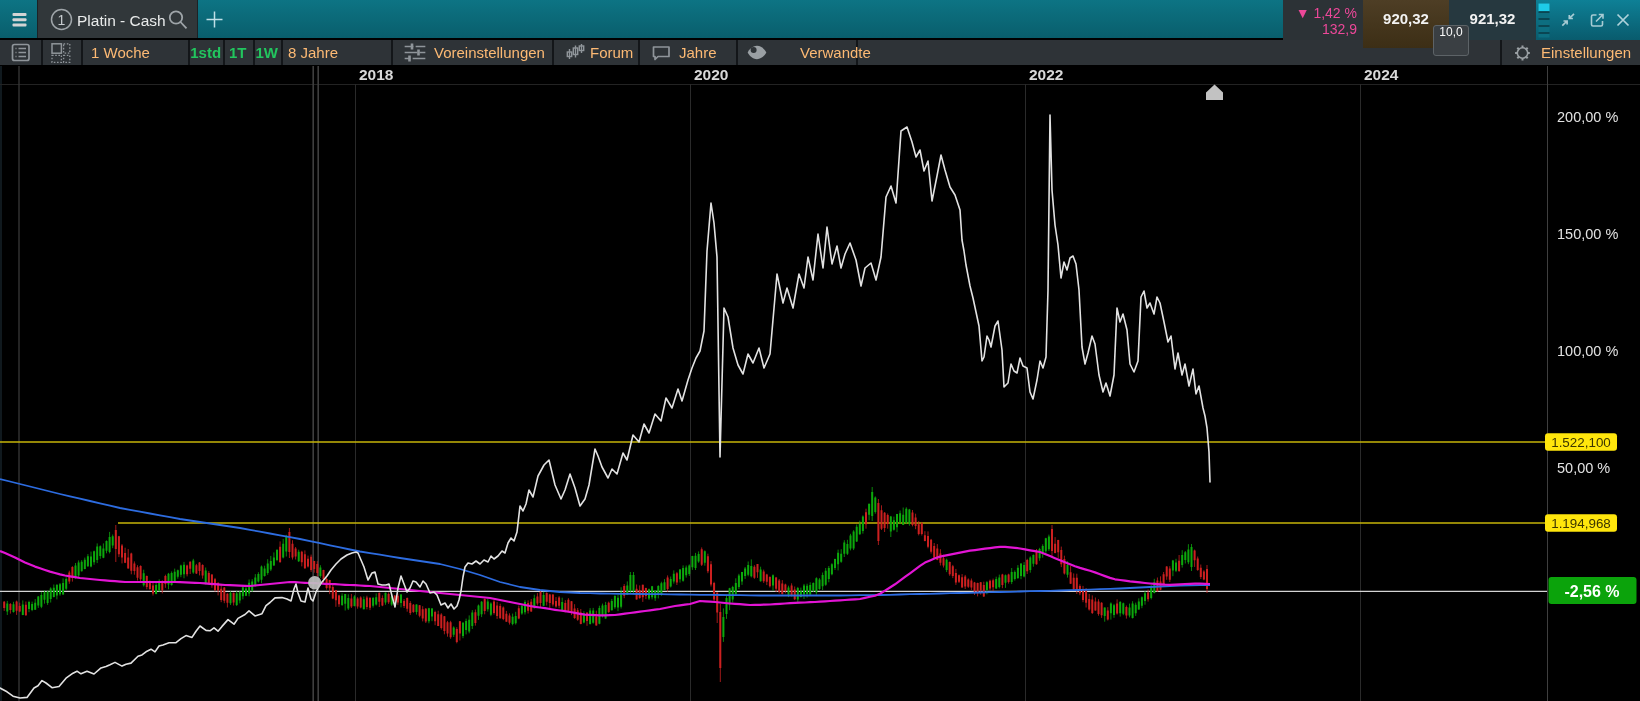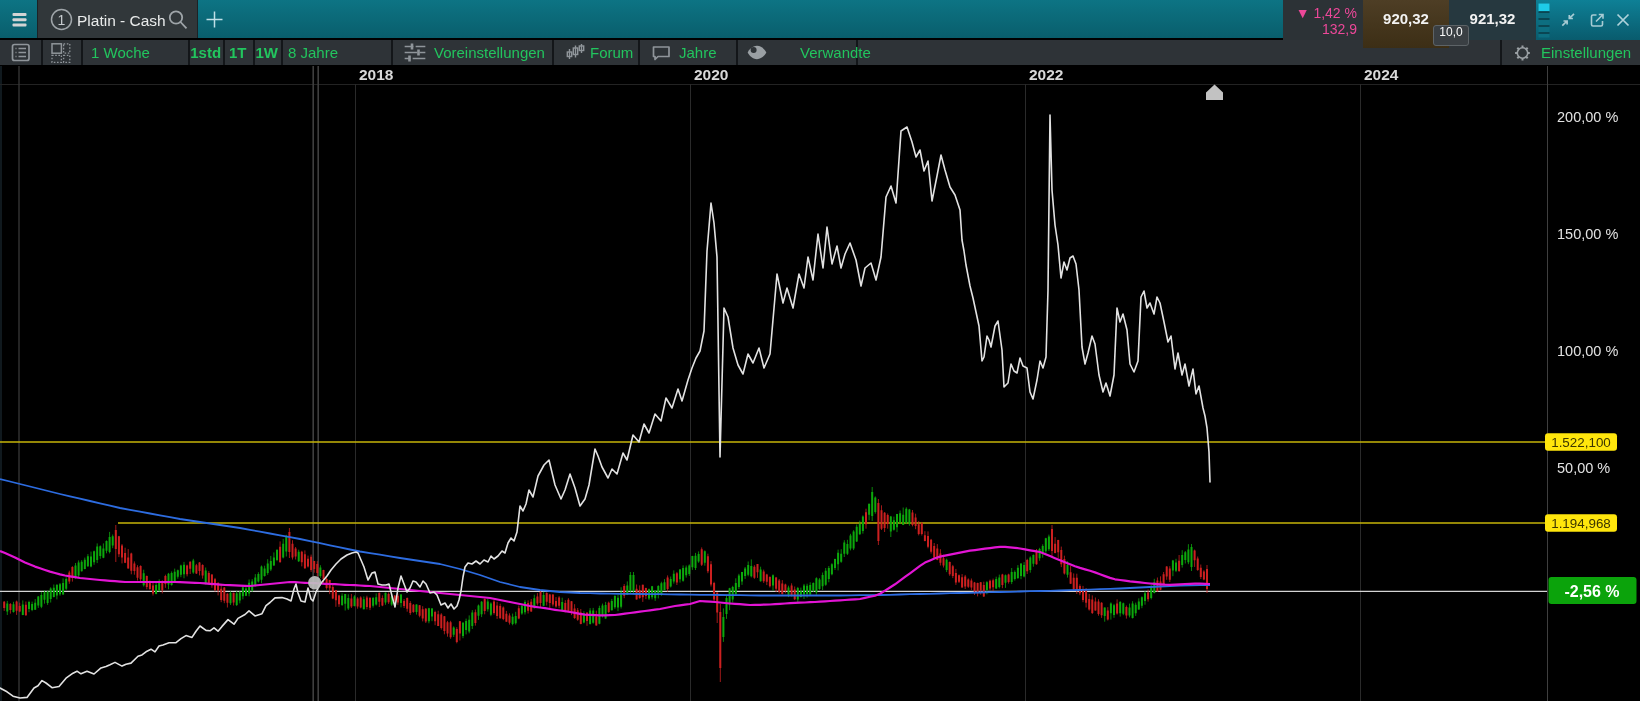--- a/index.html
+++ b/index.html
@@ -1,20 +1,20 @@
 <!DOCTYPE html>
 <html><head><meta charset="utf-8"><style>
 *{margin:0;padding:0;box-sizing:border-box}
 html,body{width:1640px;height:701px;overflow:hidden;background:#000;
 font-family:"Liberation Sans",sans-serif;position:relative}
 .abs{position:absolute}
 #topbar{left:0;top:0;width:1640px;height:38px;background:linear-gradient(180deg,#0d7484,#095e6c)}
 #toolbar{left:0;top:40px;width:1640px;height:25px;background:#2e3337}
 .sep{position:absolute;top:0;width:2px;height:25px;background:#131619}
-.tbtxt{position:absolute;top:0;height:25px;line-height:25px;font-size:15px;color:#22c55e;white-space:nowrap}
+.tbtxt{position:absolute;top:0;height:25px;line-height:25px;font-size:15px;color:#fdba74;white-space:nowrap}
 .yellow{color:#22c55e;font-weight:bold}
 </style></head>
 <body>
 <div class="abs" id="topbar"></div>
 <div class="abs" style="left:0;top:66px"><svg id="chart" width="1640" height="635" viewBox="0 66 1640 635">
 <rect x="0" y="66" width="1640" height="635" fill="#000"></rect>
 <rect x="0" y="66" width="2" height="635" fill="#10191e"></rect>
 <line x1="0" y1="84.5" x2="1640" y2="84.5" stroke="#232323" stroke-width="1"></line>
 <g stroke="#2a2a2a" stroke-width="1">
 <line x1="355.5" y1="84" x2="355.5" y2="701"></line>
@@ -139,21 +139,21 @@
 <g fill="none" stroke="#9fa5a9" stroke-width="1.8">
 <circle cx="176" cy="17.5" r="6.2"></circle>
       <path d="M180.5 22l6 6.3"></path>
 </g>
 <path d="M206.5 19.5h16M214.5 11.5v16" stroke="#bfdfe6" stroke-width="1.5"></path>
 </svg>
 <div class="abs" style="left:1283px;top:0;width:80px;height:40px;background:#2c3236"></div>
 <div class="abs" style="left:1283px;top:0;width:74px;height:40px;font-size:14px;color:#ec4899;text-align:right;line-height:16px;padding-top:5px">▼ 1,42 %<br>132,9</div>
 <div class="abs" style="left:1363px;top:0;width:86px;height:48px;background:linear-gradient(180deg,#4e3e25,#3c2e15);color:#f2f2f2;font-weight:bold;font-size:15px;text-align:center;line-height:38px">920,32</div>
 <div class="abs" style="left:1449px;top:0;width:87px;height:40px;background:#26383f;color:#f2f2f2;font-weight:bold;font-size:15px;text-align:center;line-height:38px">921,32</div>
-<div class="abs" style="left:1433px;top:25px;width:36px;height:21px;background:#3a3f43;border:1px solid #5d6367;border-radius:3px;color:#fafafa;font-size:12px;text-align:center;line-height:13px;z-index:5">10,0</div>
+<div class="abs" style="left:1433px;top:25px;width:36px;height:31px;background:#3a3f43;border:1px solid #5d6367;border-radius:3px;color:#fafafa;font-size:12px;text-align:center;line-height:13px;z-index:5">10,0</div>
 <div class="abs" style="left:1536px;top:0;width:104px;height:40px;background:linear-gradient(180deg,#0e8096,#095b6d)"></div>
 <svg class="abs" style="left:1536px;top:0" width="104" height="40" viewBox="0 0 104 40">
 <rect x="2.5" y="3.5" width="11" height="34" fill="#0d6e80"></rect>
 <rect x="2.5" y="3.5" width="11" height="8" fill="#1ecbe8"></rect>
 <g stroke="#0a3a44" stroke-width="1.5">
       <path d="M2.5 12h11M2.5 19h11M2.5 26h11M2.5 33h11"></path>
     </g>
 <g stroke="#a8ccd4" stroke-width="1.7" fill="none">
 <path d="M38 13.8L33.8 18M33.3 14.9v3.6h3.6"></path>
 <path d="M26.3 25.7l4.2-4.2M31.1 24.6v-3.6h-3.6"></path>

